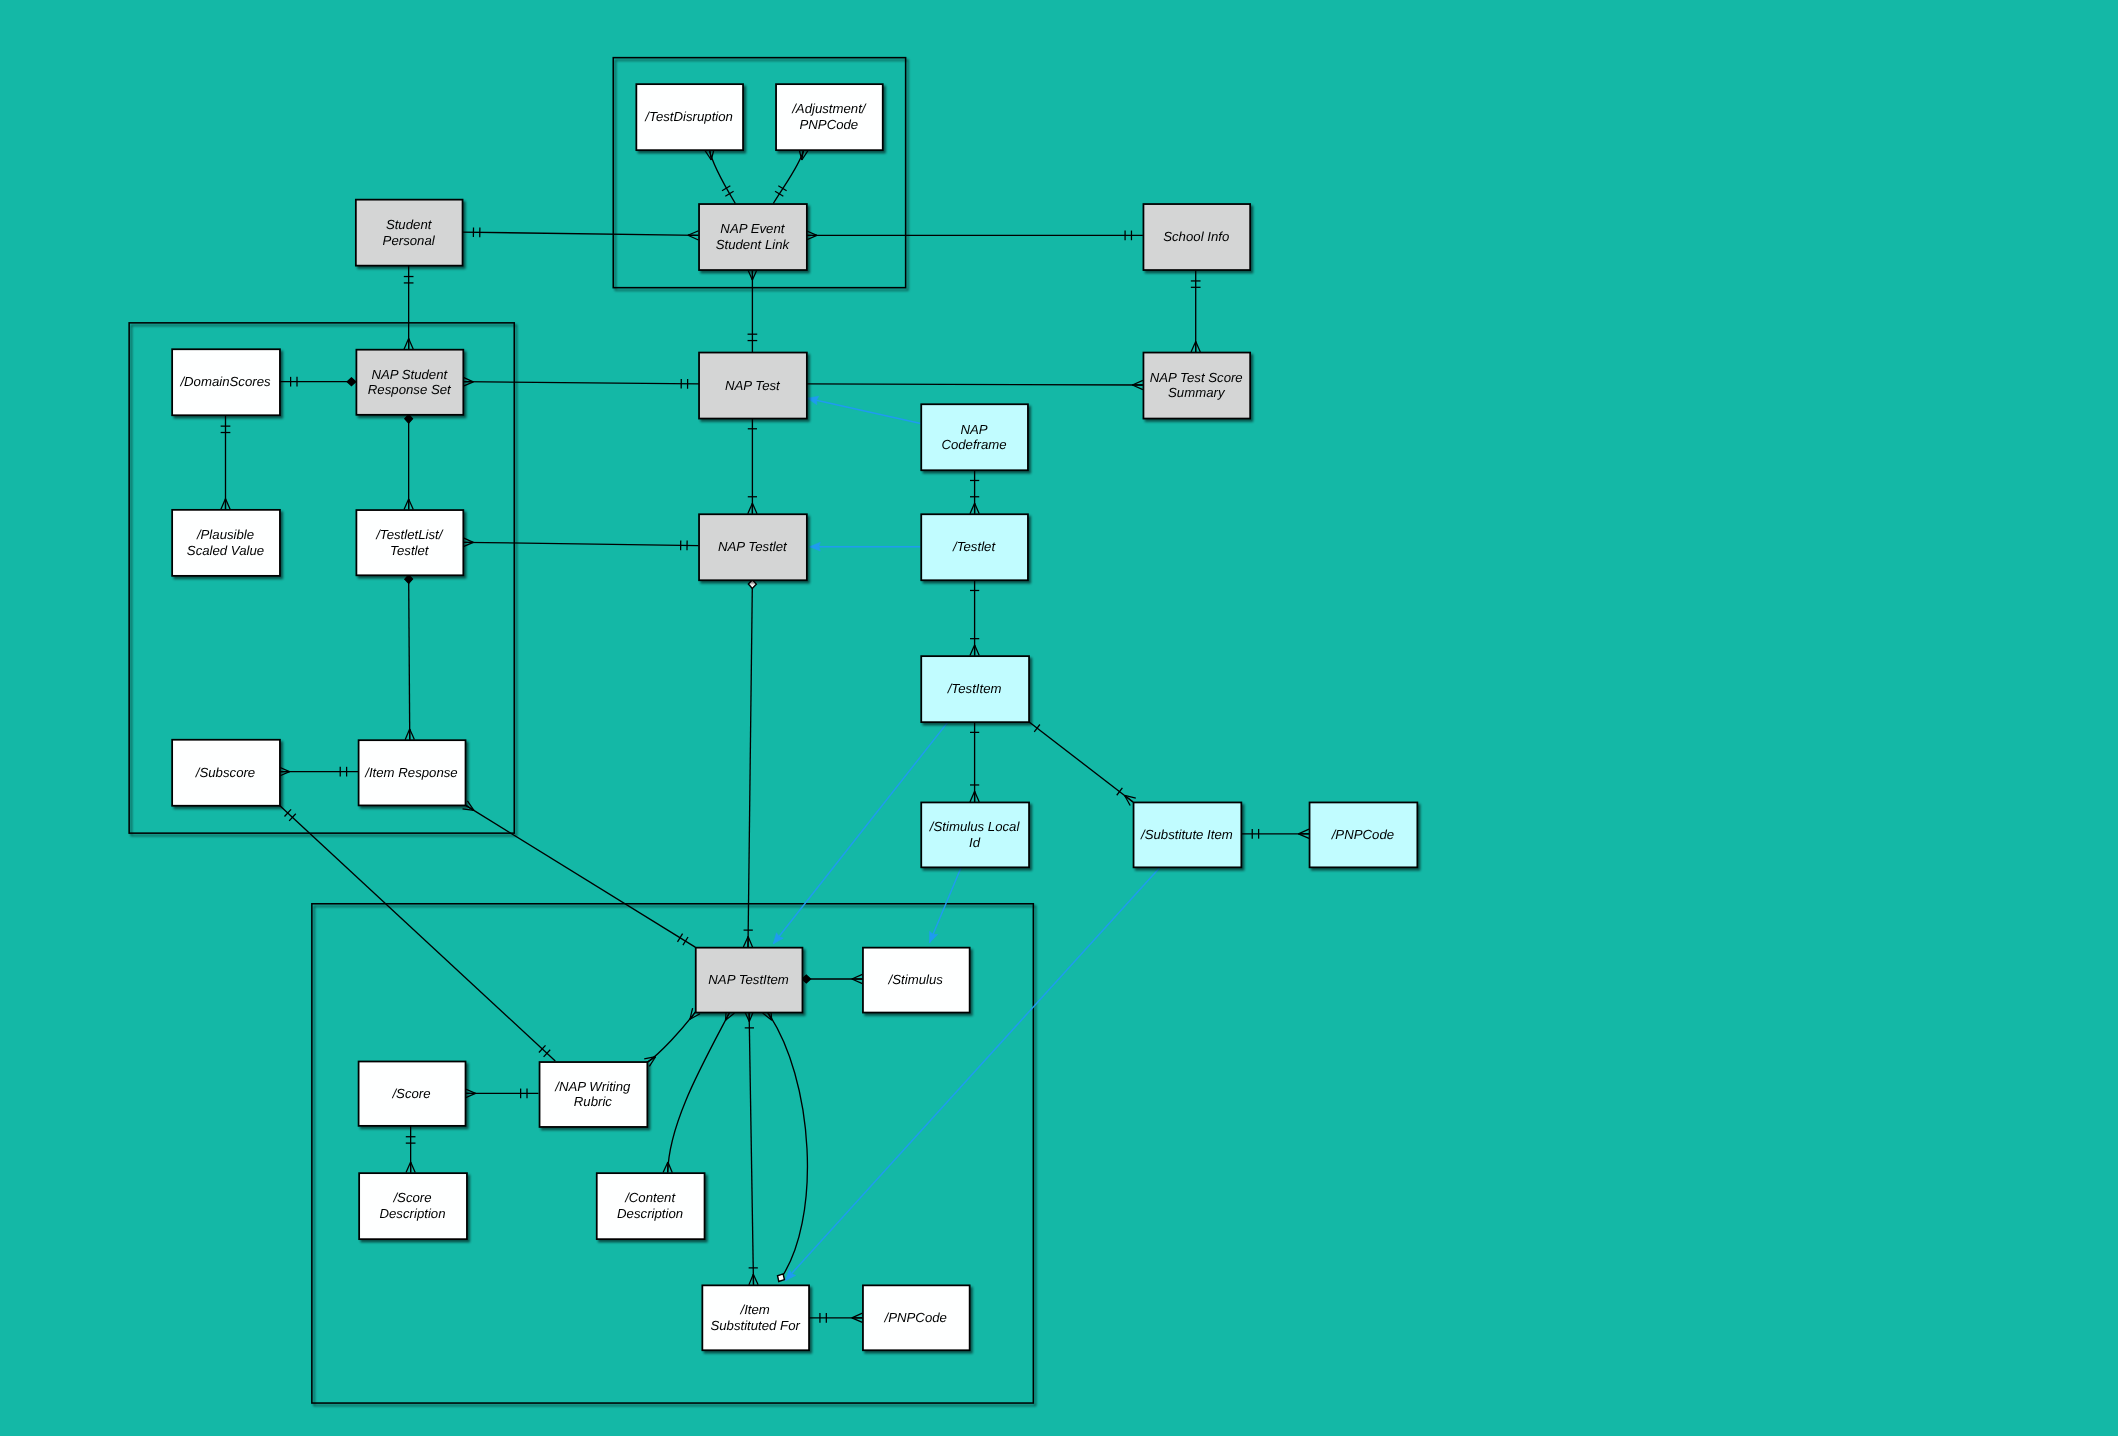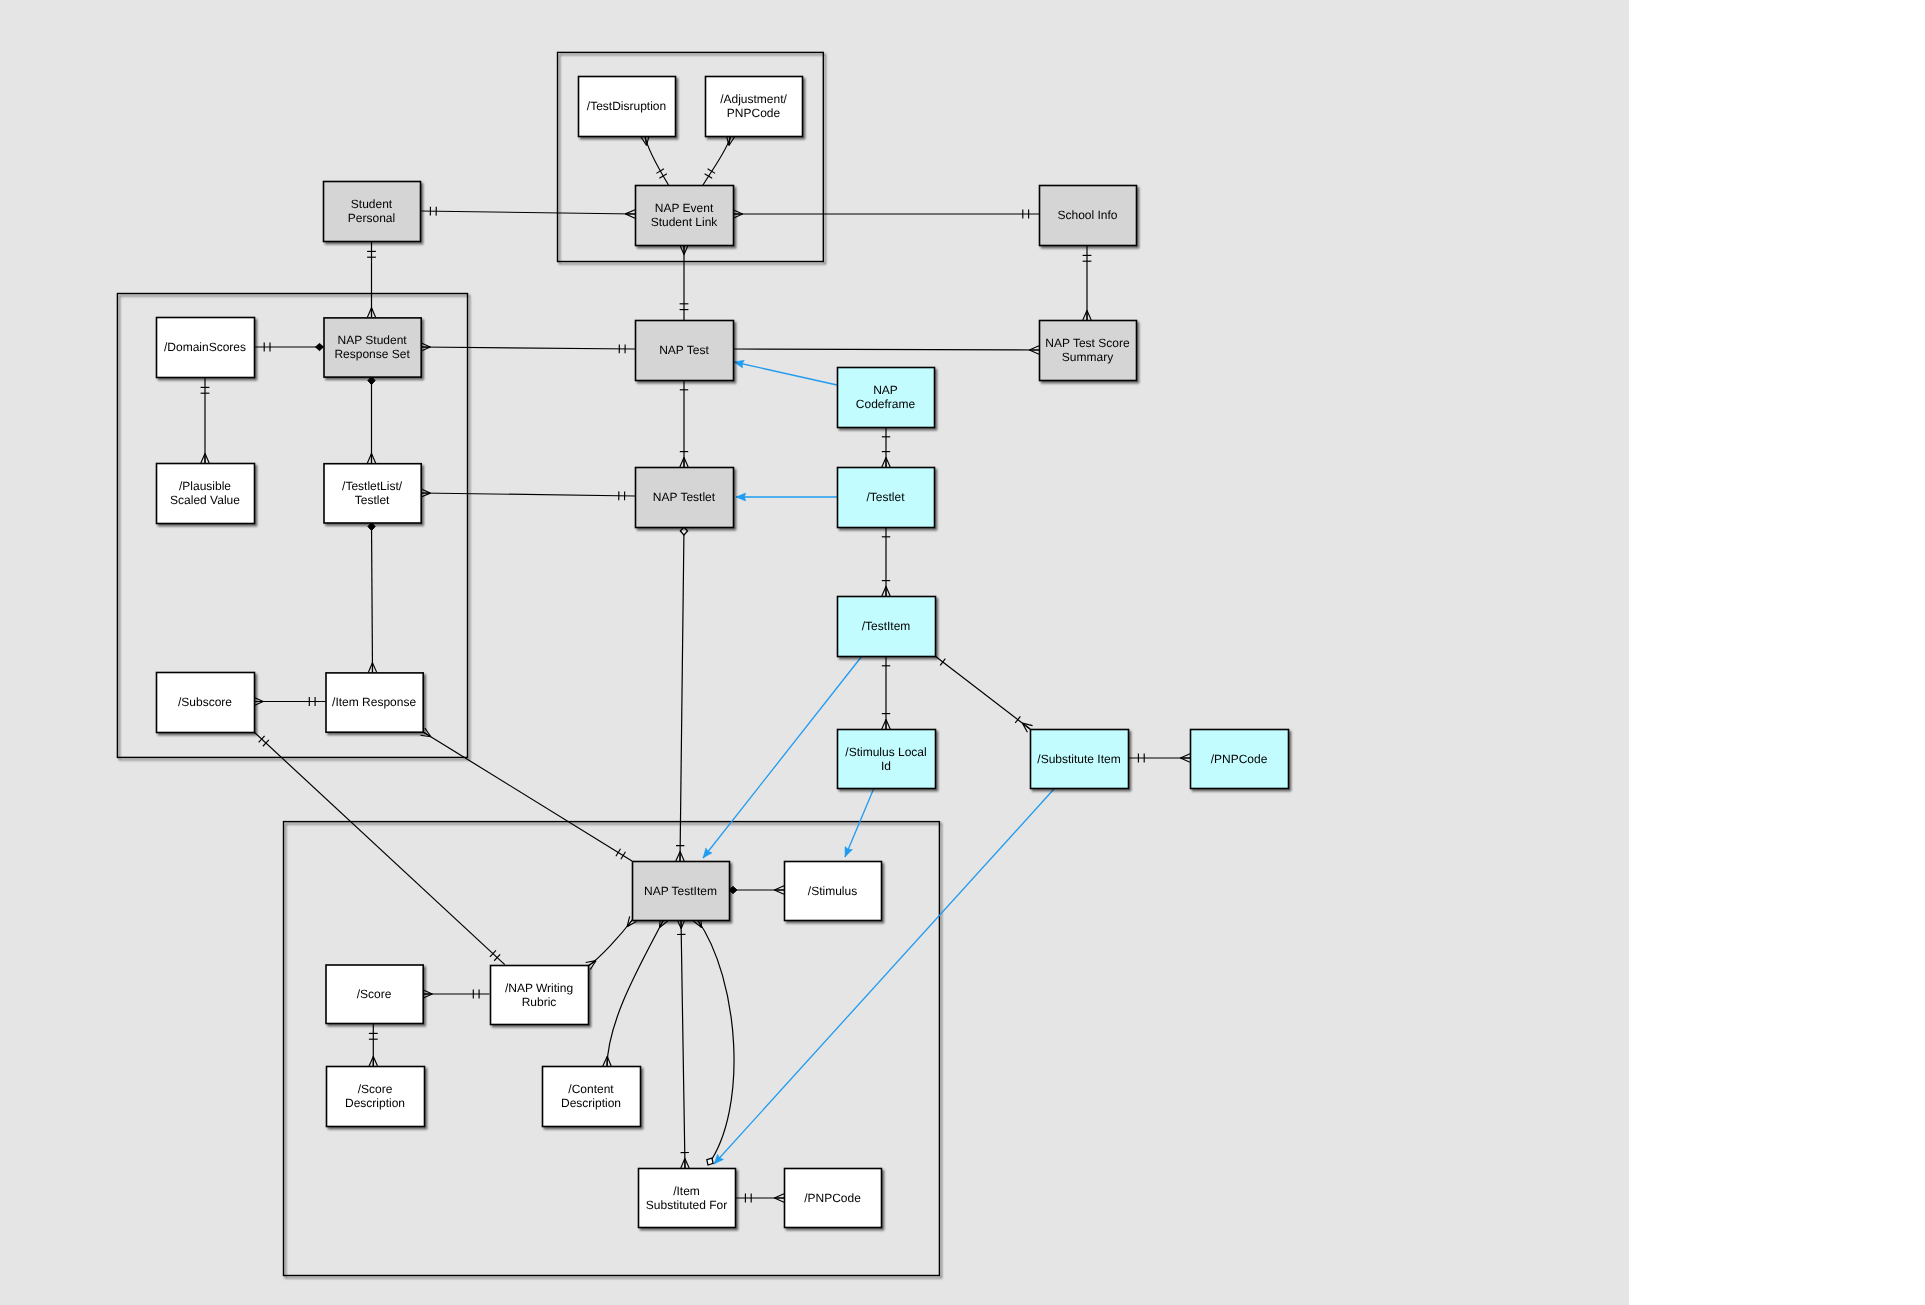--- a/index.html
+++ b/index.html
@@ -1,21 +1,21 @@
 <!DOCTYPE html>
 <html><head>
 <meta charset="utf-8">
 <title>NAP ER Diagram</title>
 <style>
   html,body{margin:0;padding:0;background:#ffffff;}
   body{width:1925px;height:1305px;overflow:hidden;
        font-family:"Liberation Sans",sans-serif;
        -webkit-font-smoothing:antialiased;}
-  #canvas{position:relative;width:1629px;height:1305px;background:#e5e5e5;
-          overflow:hidden;transform:translateZ(0);}
+  #canvas{position:relative;width:1925px;height:1305px;background:#14b8a6;
+          overflow:hidden;transform:translateZ(0);font-style:italic;}
   #diagram{position:absolute;left:0;top:0;}
   text{font-family:"Liberation Sans",sans-serif;font-size:12px;fill:#000000;
        text-anchor:middle;dominant-baseline:alphabetic;
        -webkit-font-smoothing:antialiased;
        text-rendering:geometricPrecision;}
   #layer-entities{opacity:0.999;}
 </style>
 </head>
 <body>
 

